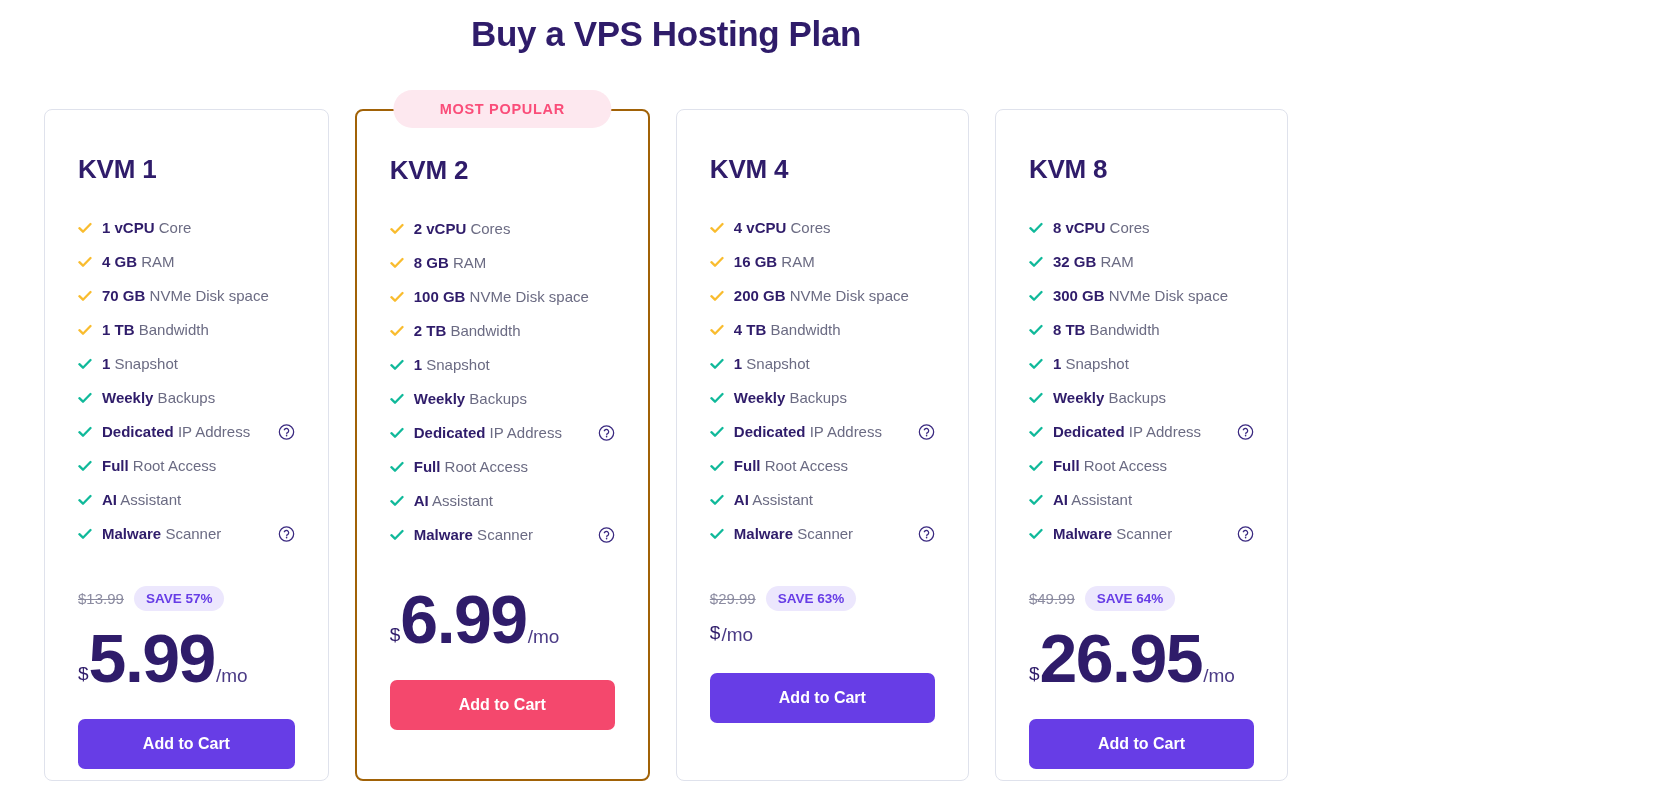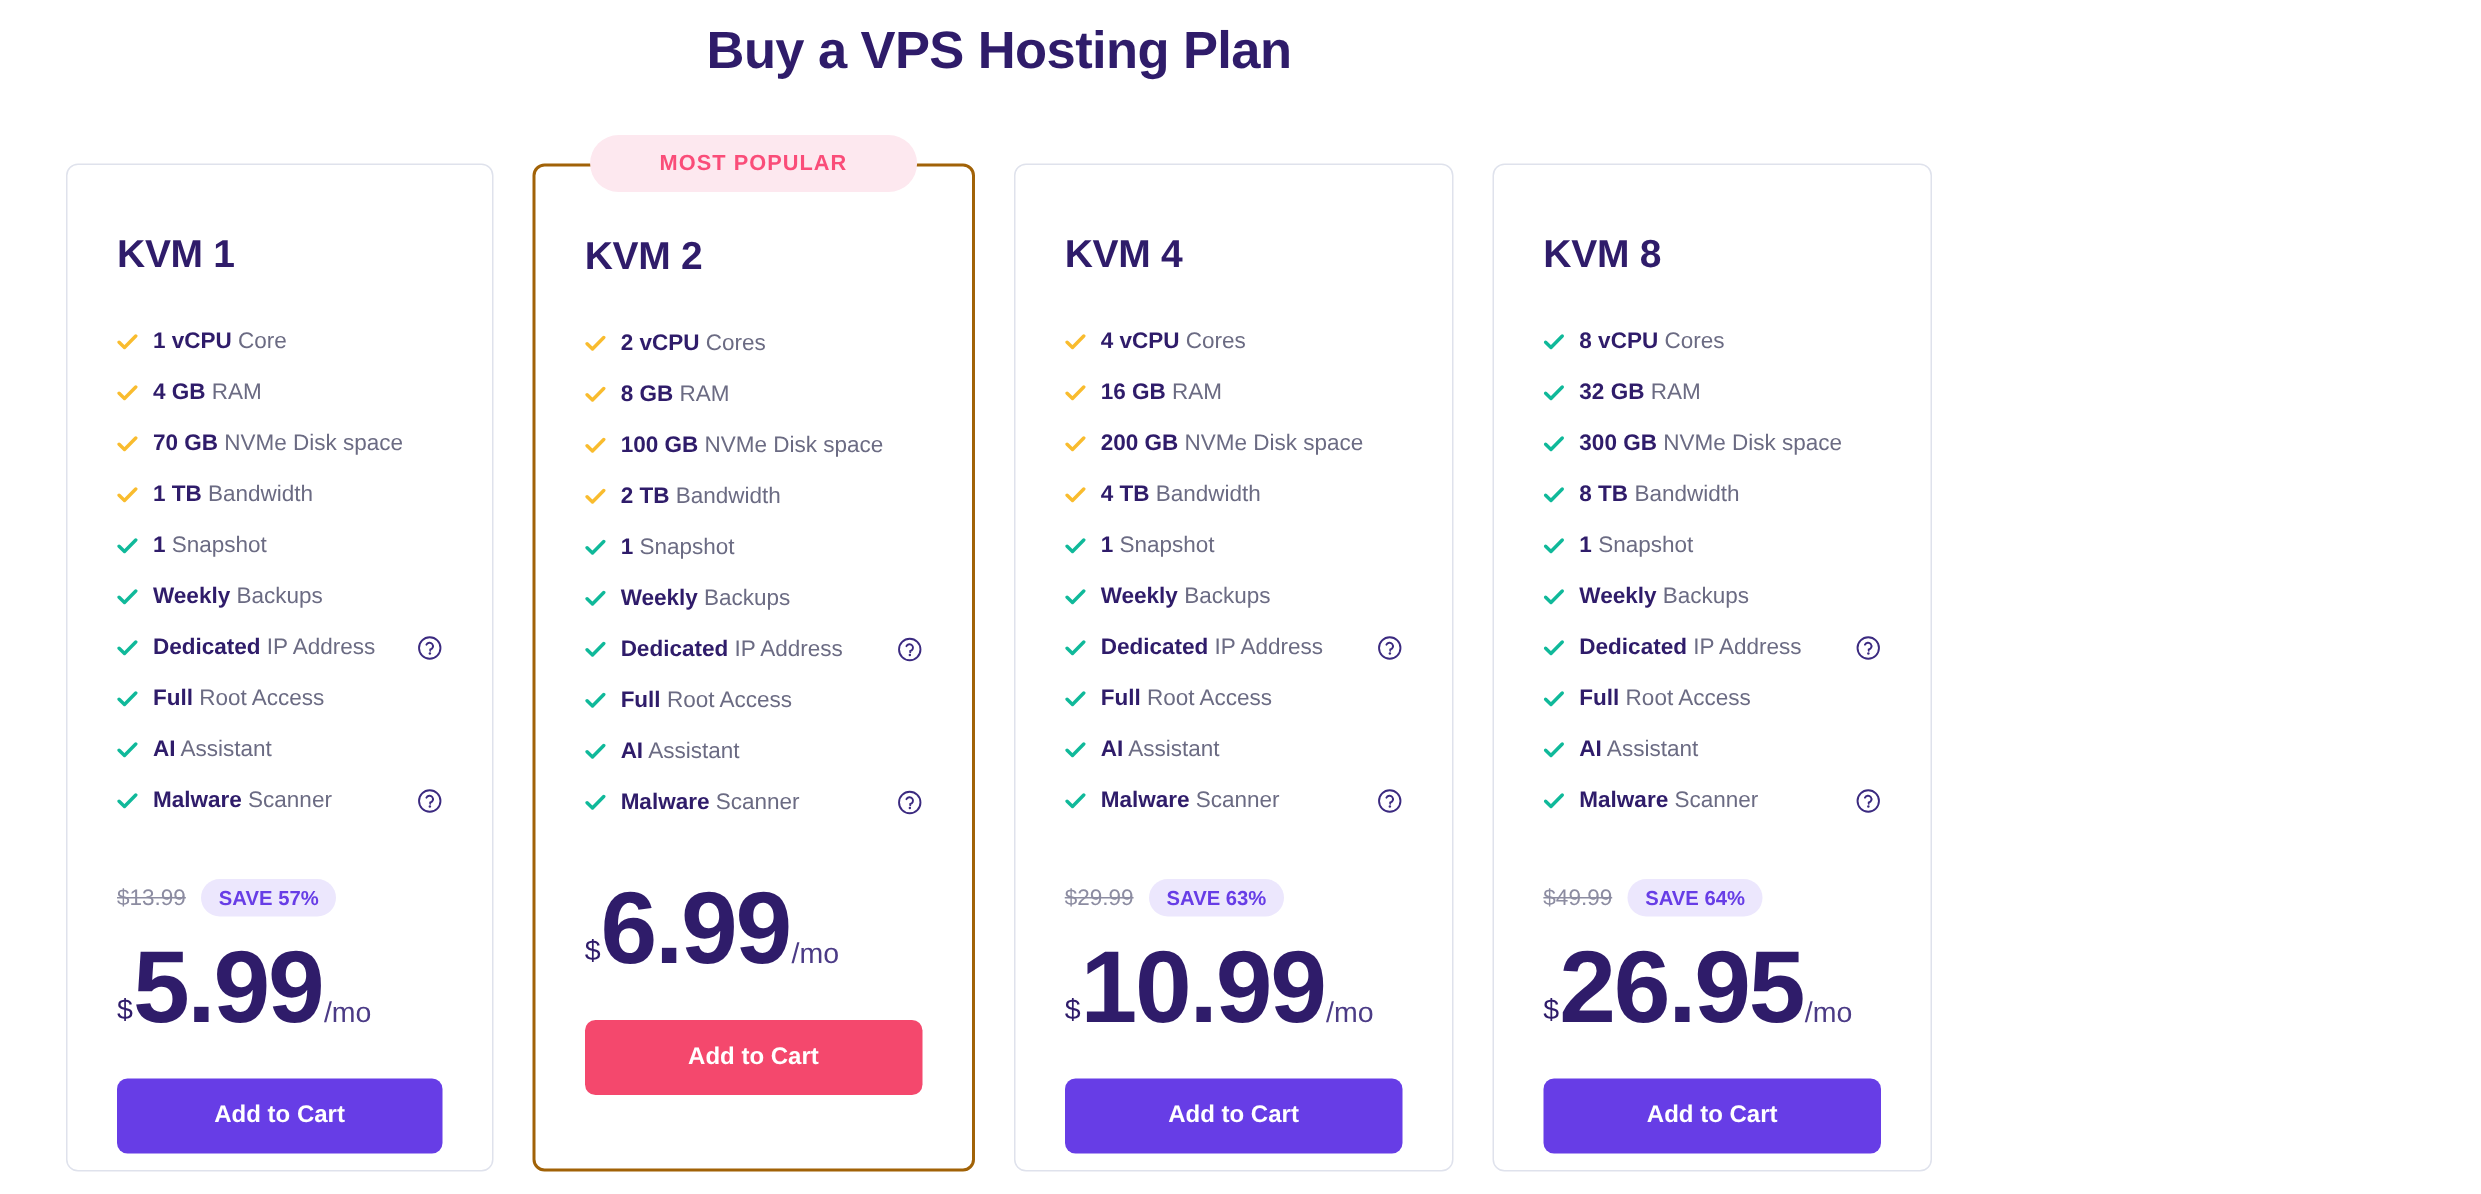--- a/index.html
+++ b/index.html
@@ -462,21 +462,20 @@
               </svg></span>
           </li>
         </ul>
         <div class="price-block">
           <div class="price-old-row">
             <span class="price-old">$29.99</span>
             <span class="save-badge">SAVE 63%</span>
           </div>
           <div class="price-now">
             <span class="currency">$</span>
-            <span class="amount">10.99</span>
             <span class="period">/mo</span>
           </div>
         </div>
         <button class="cta">Add to Cart</button>
       </div>
       <div class="card">
         <div class="plan-name">KVM 8</div>
         <ul class="features">
           <li class="feature">
             <span class="check"><svg viewBox="0 0 16 16" width="14" height="14" aria-hidden="true">

